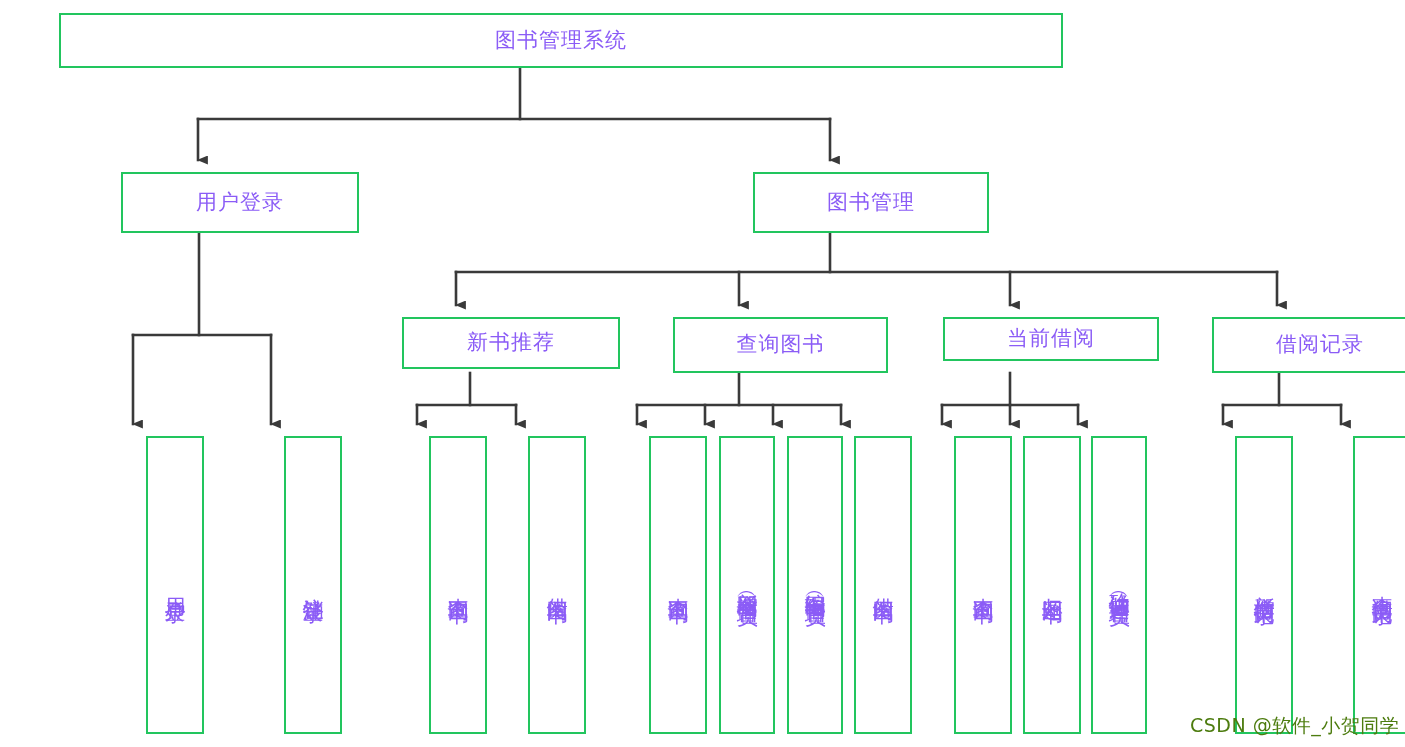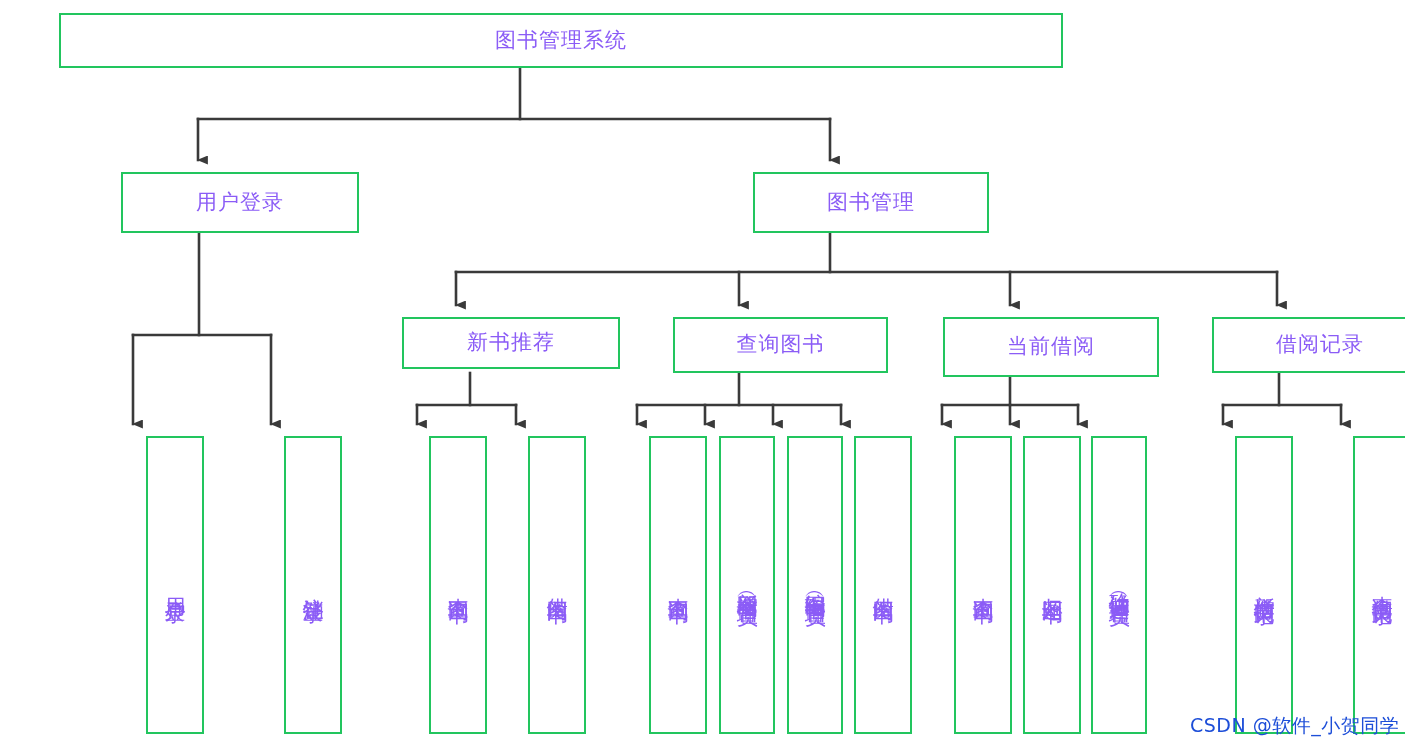--- a/index.html
+++ b/index.html
@@ -54,21 +54,21 @@
     top: 0;
     width: 1405px;
     height: 747px;
     pointer-events: none;
   }
   .watermark {
     position: absolute;
     left: 1190px;
     top: 713px;
     font-size: 19px;
-    color: #1d4ed8;
+    color: #4d7c0f;
     white-space: nowrap;
     letter-spacing: 0.5px;
   }
 </style>
 </head>
 <body>
 
 <div id="canvas">
 
   <svg id="edges" viewBox="0 0 1405 747" xmlns="http://www.w3.org/2000/svg">
@@ -130,21 +130,21 @@
       </div>
       <div class="node horiz" style="left: 712px; top: 172px; width: 236px; height: 61px; text-align: right;">
         <span class="htext">图书管理</span>
       </div>
       <div class="node horiz" style="left: 361px; top: 317px; width: 218px; height: 52px;">
         <span class="htext">新书推荐</span>
       </div>
       <div class="node horiz" style="left: 632px; top: 317px; width: 215px; height: 56px;">
         <span class="htext">查询图书</span>
       </div>
-      <div class="node horiz" style="left: 902px; top: 317px; width: 216px; height: 60px;">
+      <div class="node horiz" style="left: 902px; top: 317px; width: 216px; height: 44px;">
         <span class="htext">当前借阅</span>
       </div>
       <div class="node horiz" style="left: 1171px; top: 317px; width: 216px; height: 56px; text-align: right;">
         <span class="htext">借阅记录</span>
       </div>
       <div class="node vert" style="left: 105px; top: 436px; width: 58px; height: 298px;">
         <span class="vtext">用户登录</span>
       </div>
       <div class="node vert" style="left: 243px; top: 436px; width: 58px; height: 298px;">
         <span class="vtext">注销登录</span>

